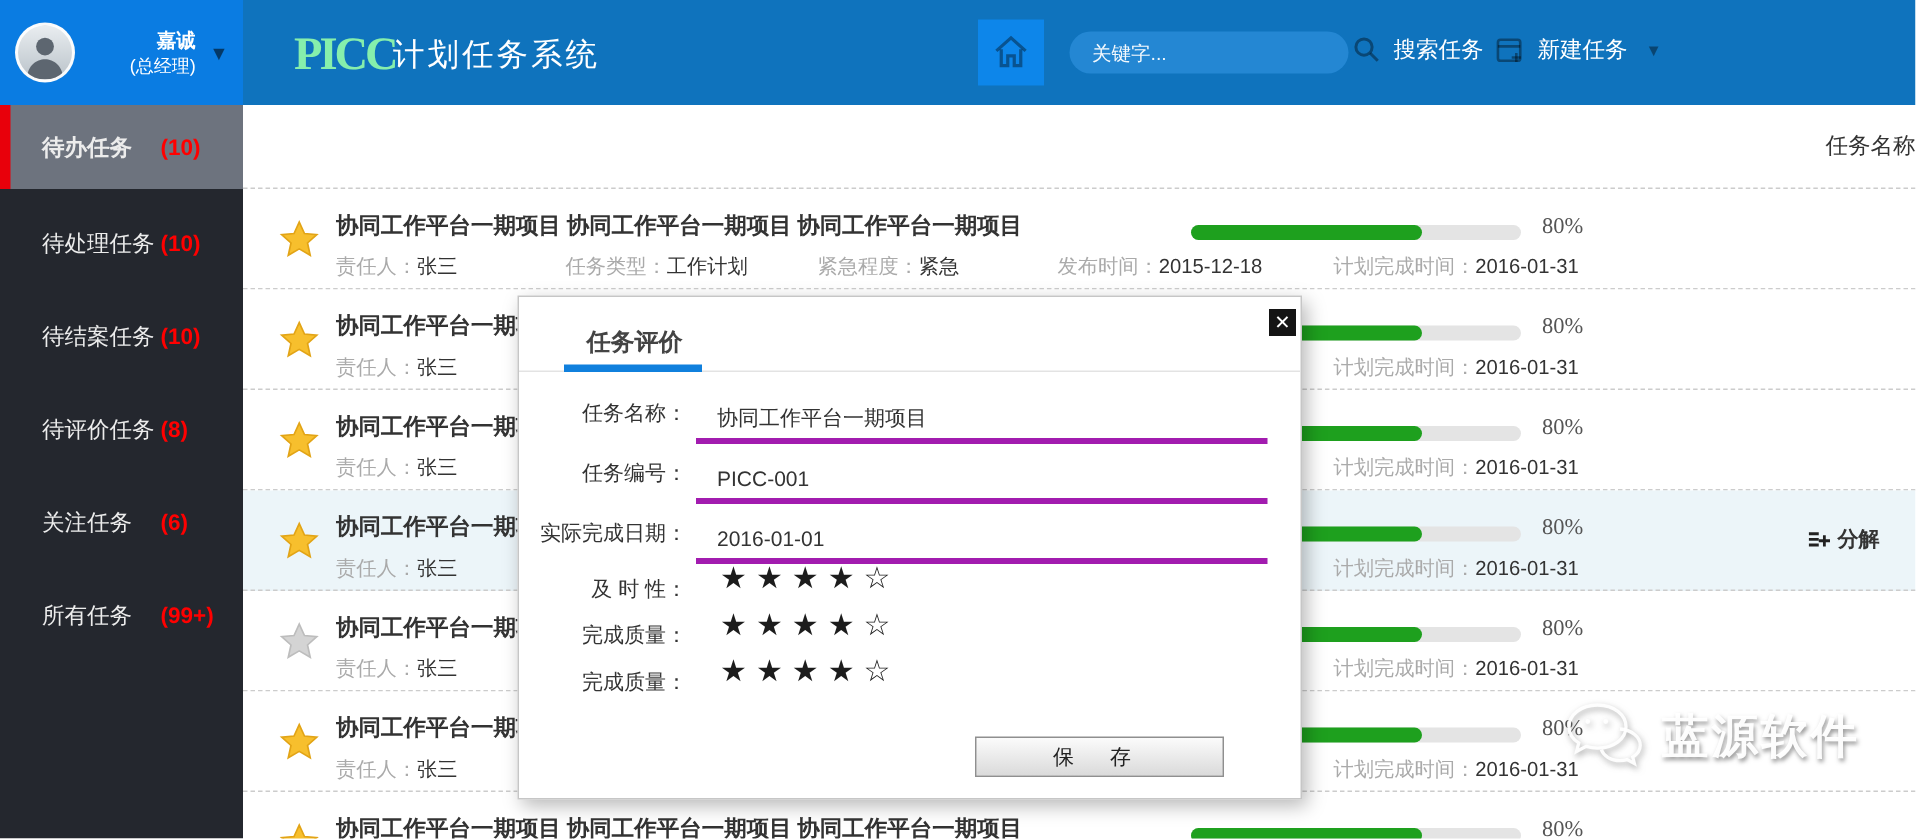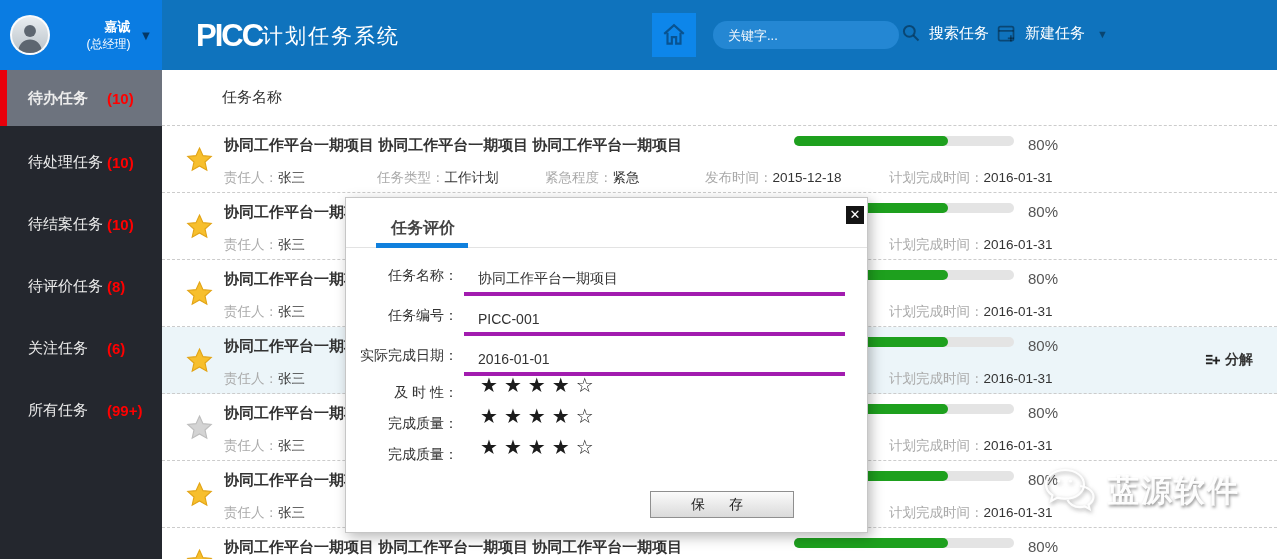--- a/index.html
+++ b/index.html
@@ -12,22 +12,22 @@
   
   .app-header { position:absolute; top:0; left:0; width:1277px; height:70px; background:#0f73bd; z-index:10; }
   .user-block { position:absolute; left:0; top:0; width:162px; height:70px; background:#0a7ce2;
     display:flex; align-items:center; justify-content:center; gap:9px; cursor:pointer; }
   .avatar { width:40px; height:40px; border-radius:50%; background:linear-gradient(#e9edf0,#b9c2c9);
     border:2px solid rgba(255,255,255,.9); overflow:hidden; display:flex; align-items:flex-end; justify-content:center; }
   .user-name { color:#fff; font-size:13px; font-weight:bold; text-align:right; line-height:1.35; }
   .user-role { font-weight:normal; font-size:12px;padding-left:28px; }
   .user-caret { color:rgba(0,0,0,.55); font-size:13px; }
 
-  .brand-logo { position:absolute; left:196px; top:18px; color:#ffffff; font-size:31px; font-weight:900;
-    letter-spacing:-2px; font-family:Liberation Sans, sans-serif; }
+  .brand-logo { position:absolute; left:196px; top:18px; color:#86efac; font-size:31px; font-weight:900;
+    letter-spacing:-2px; font-family:Liberation Serif, serif; }
   .app-title { position:absolute; left:262px; top:22px; color:#fff; font-size:21px; letter-spacing:2px; }
 
   .home-btn { position:absolute; left:652px; top:13px; width:44px; height:44px; background:#0d86ea;
     display:flex; align-items:center; justify-content:center; cursor:pointer; }
   .search-pill { position:absolute; left:713px; top:21px; width:186px; height:28px; border-radius:14px;
     background:#2487d3; border:none; outline:none; color:#fff; font-size:13px; padding:0 15px; }
   .search-pill::placeholder { color:rgba(255,255,255,.95); }
   .hd-action { position:absolute; top:23px; display:flex; align-items:center; gap:8px; color:#fff;
     font-size:15px; cursor:pointer;text-align:center; }
   .search-action { left:901px; }
@@ -40,29 +40,29 @@
     color:#ececec; font-size:15px; }
   .side-item .side-label { width:79px; }
   .side-item .side-count { color:#f00; font-weight:bold; }
   .side-item.active { height:56px; margin-bottom:5px; background:#6d737e; border-left:7px solid #e8000b;
     padding-left:21px; }
   .side-item.active .side-label { font-weight:bold; }
 
   
   .main { position:absolute; left:162px; top:70px; width:1115px; height:489px; background:#fff; }
   .list-header { height:56px; border-bottom:1px dashed #ccc; display:flex; align-items:center;
-    padding-left:60px; font-size:15px; color:#333; }
+    padding-left:60px; font-size:15px; color:#333;justify-content:flex-end; }
 
   .task-row { position:relative; height:67px; border-bottom:1px dashed #ccc; display:flex; padding-left:24px; background:#fff; }
   .task-row.highlighted { background:#ecf5f9; }
   .star { width:38px; display:flex; align-items:center; cursor:pointer; }
   .star svg polygon { fill:#f7bf2d; stroke:#e2a416; stroke-width:1; }
   .star.gray svg polygon { fill:#d4d4d4; stroke:#bdbdbd; }
   .row-body { flex:1; padding-top:10px; }
-  .line1 { display:flex; align-items:flex-start; height:24px; }
+  .line1 { display:flex; align-items:flex-end; height:24px;font-family:Liberation Serif, serif; }
   .task-title { flex:1; font-size:15px; font-weight:bold; color:#333; cursor:pointer; }
   .progress { width:220px; height:10px; border-radius:5px; background:#e4e4e4; }
   .progress-fill { height:10px; border-radius:5px; background:#1ea01e; }
   .pct { width:68px; padding-left:14px; font-size:15px; color:#555; }
   .line1-spacer { width:195px; }
   .line2 { display:flex; margin-top:9px; font-size:13.5px; }
   .fld .lbl { color:#aaa; }
   .fld .val { color:#333; }
   .f-owner{width:153px}.f-type{width:168px}.f-urgency{width:160px}.f-publish{width:184px}
   .row-action { position:absolute; right:24px; top:50%; transform:translateY(-50%); display:flex;
@@ -78,21 +78,21 @@
   .modal-tabbar { position:absolute; left:30px; top:45px; width:92px; height:5px; background:#1080dd; }
   .m-fields { position:absolute; left:0; top:58px; width:100%; }
   .m-field { display:flex; height:40px; }
   .m-label { width:112px; text-align:right; font-size:14px; color:#333; padding-top:11px; white-space:nowrap; }
   .m-input { flex:1; margin:0 22px 0 6px; border:none; border-bottom:4px solid #a21caf; outline:none;
     font-size:14px; color:#333; padding:10px 0 0 14px; background:transparent;
     font-family:"Liberation Sans","DejaVu Sans",sans-serif; }
   .m-ratings { position:absolute; left:0; top:175px; width:100%; }
   .m-rating { display:flex; align-items:flex-start; height:31px; }
   .rating-stars { margin-left:22px; font-size:20px; letter-spacing:6px; color:#1c1c1c; cursor:pointer; }
-  .m-save { position:absolute; left:304px; top:293px; width:144px; height:27px;
+  .m-save { position:absolute; left:304px; top:293px; width:166px; height:27px;
     background:linear-gradient(#fbfbfb,#dadada); border:1px solid #8f8f8f; font-size:14px; color:#222;
     letter-spacing:10px; cursor:pointer; font-family:"Liberation Sans","DejaVu Sans",sans-serif; }
 
   
   .watermark { position:absolute; left:1042px; top:466px; display:flex; align-items:center; gap:8px; z-index:150; }
   .wm-icon { filter:drop-shadow(1px 2px 2px rgba(90,90,90,.55)); }
   .wm-text { font-size:31px; font-weight:bold; color:rgba(255,255,255,.96);
     text-shadow:1px 2px 3px rgba(95,95,95,.65); letter-spacing:2px; }
 </style>
 </head>

